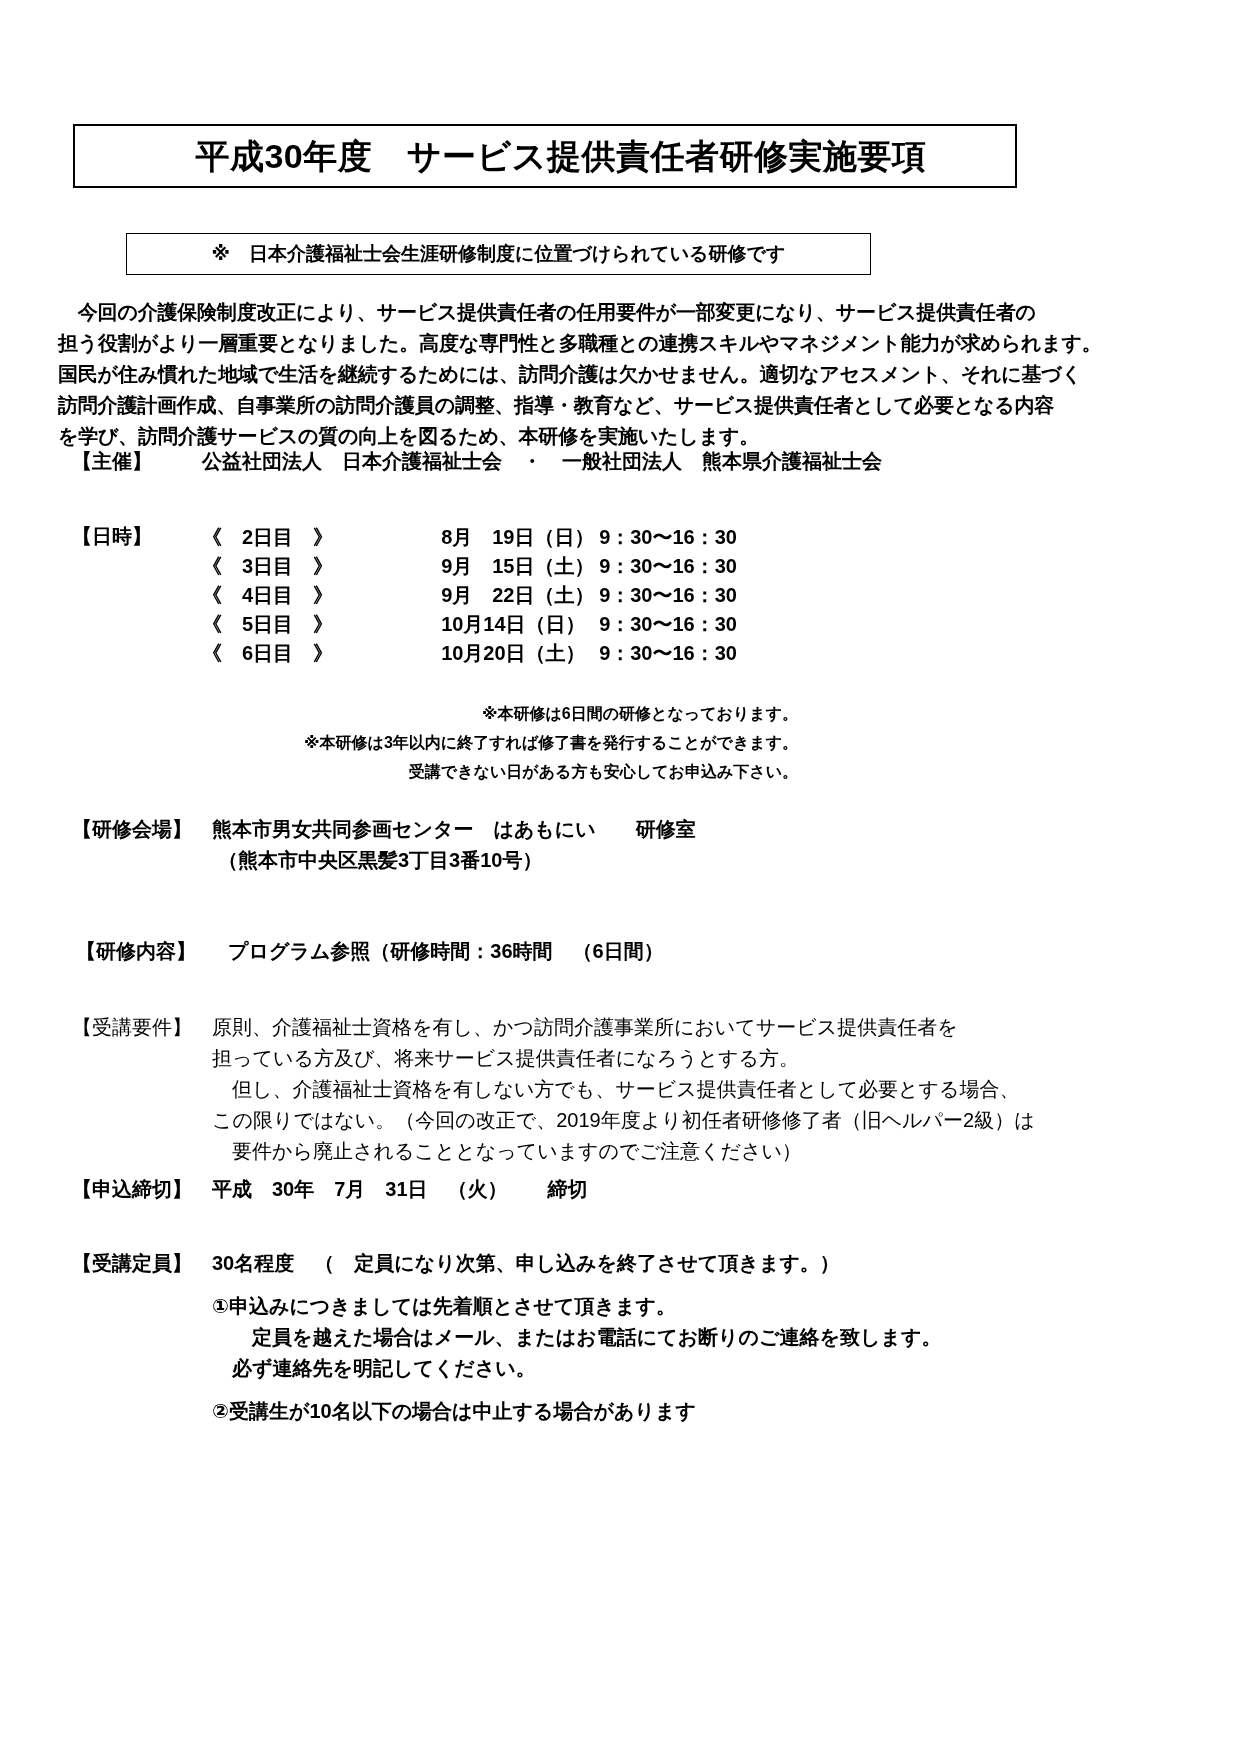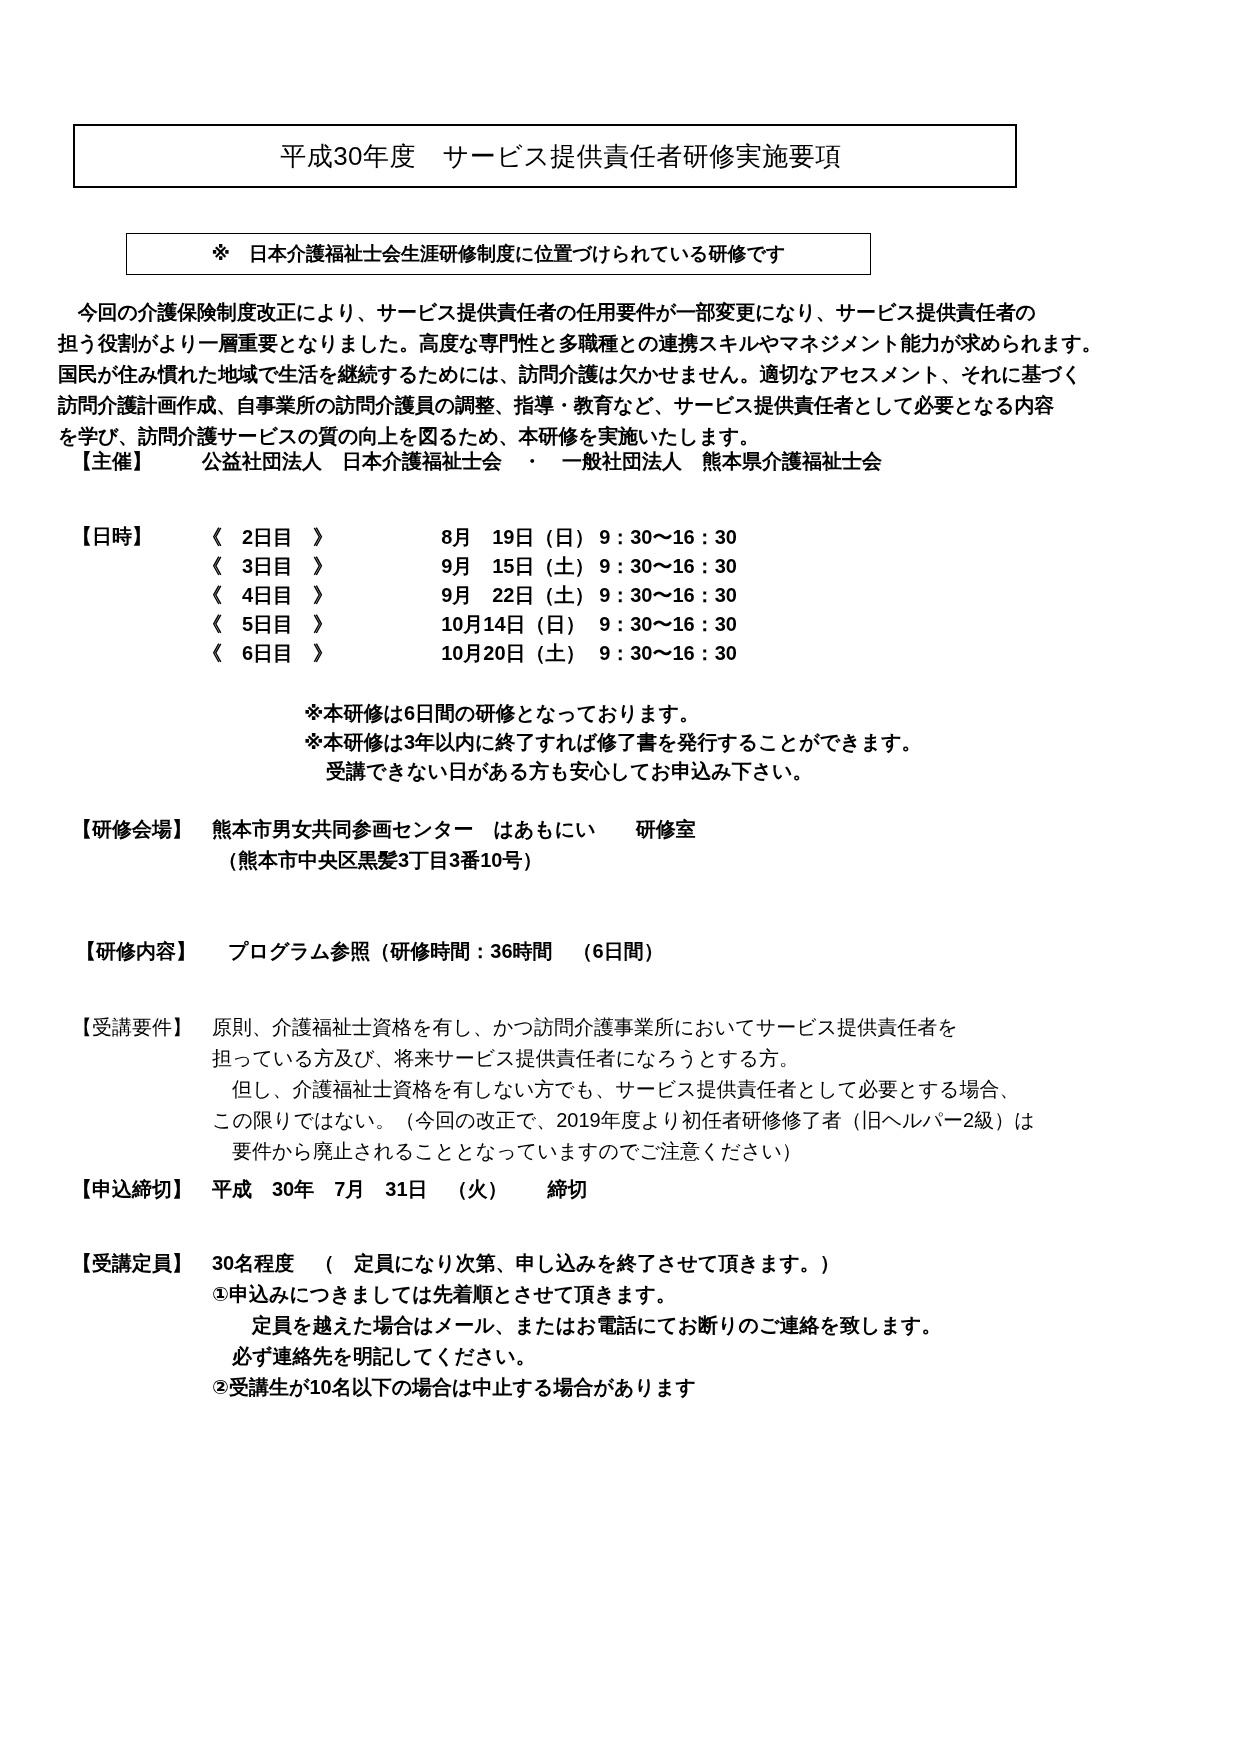--- a/index.html
+++ b/index.html
@@ -30,22 +30,22 @@
     top: 124px;
     width: 944px;
     height: 64px;
     border: 2px solid #000;
     box-sizing: border-box;
     display: flex;
     align-items: center;
     justify-content: center;
   }
   .title-text {
-    font-size: 26px;
-    font-weight: normal;
+    font-size: 34px;
+    font-weight: bold;
     letter-spacing: 0.5px;
     line-height: 1;
     white-space: pre;
     margin-left: 32px;
   }
 
   
   .notice-box {
     position: absolute;
     left: 126px;
@@ -131,24 +131,25 @@
   .c-date   { width: 158px; }
   .c-time   { width: 190px; }
   .c-recep  { width: 210px; }
 
   .sched-notes {
     position: absolute;
     left: 232px;
     top: 176px;
   }
   .sched-notes div {
-    font-size: 20px;
+    font-size: 16px;
     font-weight: bold;
     white-space: pre;
     line-height: 29px;
+    text-align: right;
   }
   .sched-notes .indent { padding-left: 22px; }
 
   
   #venue-block { position: absolute; left: 72px; top: 814px; }
   #venue-block .vline1 { font-size: 20px; font-weight: bold; white-space: pre; line-height: 31px; }
   #venue-block .vline2 { font-size: 20px; font-weight: bold; white-space: pre; line-height: 31px; padding-left: 146px; }
   #venue-block .vline3 {
     font-size: 20px; font-weight: bold; white-space: pre; line-height: 31px;
     padding-left: 162px; text-decoration: underline; text-underline-offset: 3px;
@@ -164,21 +165,21 @@
   #req-block .r1 { }
   #req-block .r-ind { padding-left: 140px; }
 
   
   #deadline-row { left: 72px; top: 1176px; }
   #deadline-row .label { width: 140px; }
 
   
   #cap-block { position: absolute; left: 72px; top: 1248px; }
   #cap-block .cline { font-size: 20px; font-weight: bold; white-space: pre; line-height: 31px; }
-  #cap-block .c-ind { padding-left: 140px; }
+  #cap-block .c-ind { padding-left: 140px; margin-top: 12px; }
   #cap-block .c-ind2 { padding-left: 160px; }
 </style>
 </head>
 <body>
 
 <div class="page">
 
   <div class="title-box">
     <div class="title-text">平成30年度　サービス提供責任者研修実施要項</div>
   </div>

